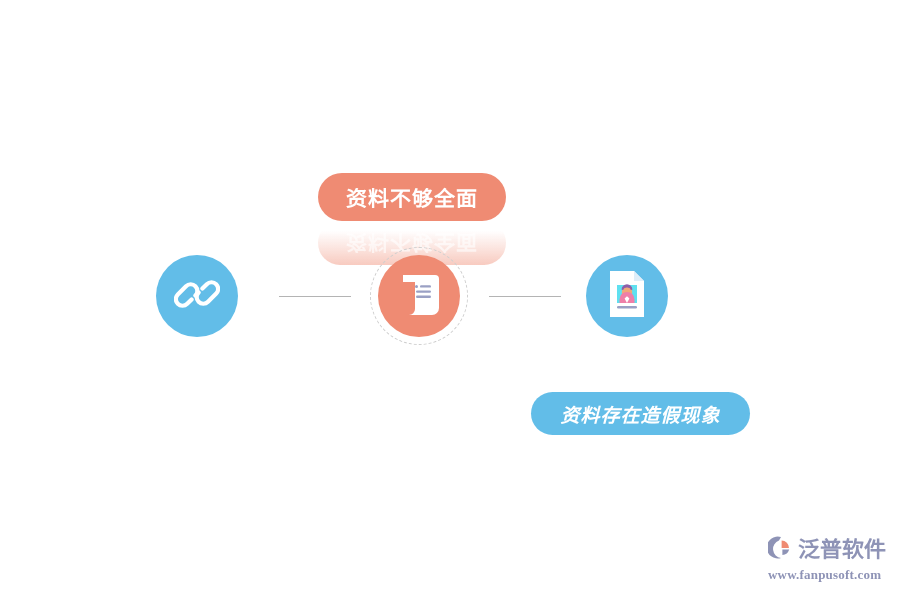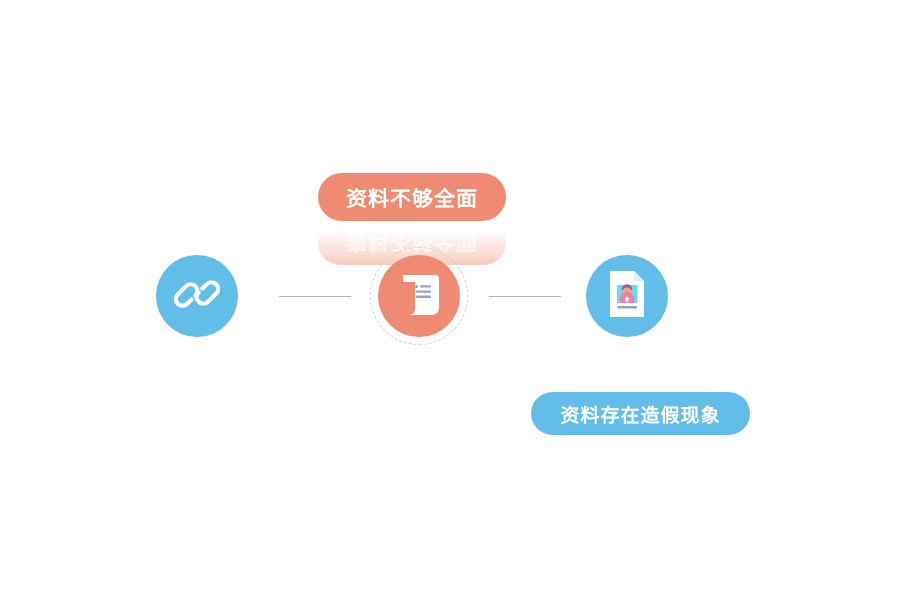--- a/index.html
+++ b/index.html
@@ -78,20 +78,21 @@
     font-size: 19px;
   }
 
   .pill-right {
     left: 531px;
     top: 392px;
     width: 219px;
     height: 43px;
     background: #62bde8;
     font-size: 19px;
+    font-style: italic;
   }
 
   
   .node {
     position: absolute;
     width: 82px;
     height: 82px;
     border-radius: 50%;
     display: flex;
     align-items: center;
@@ -216,14 +217,27 @@
         <rect x="10" y="37" width="20" height="2.6" rx="1.3" fill="#9aa0c4"></rect>
       </svg>
     </span>
   </div>
 
 
   <div class="pill pill-right">
     <span>资料存在造假现象</span>
   </div>
 
+  <div class="watermark">
+    <div class="wm-row">
+      <span>
+        <svg width="26" height="25" viewBox="0 0 26 25" aria-hidden="true">
+          <path d="M13 2 a11 11 0 1 0 0 21 a9 9 0 0 1 -2 -17.4 z" fill="#8e93b6"></path>
+          <path d="M13.6 5.4 a7.6 7.6 0 0 1 7.4 7.6 h-7.4 z" fill="#ef8b73"></path>
+          <path d="M14.4 14.6 h6.8 a7.6 7.6 0 0 1 -6.8 5.4 z" fill="#8e93b6"></path>
+        </svg>
+      </span>
+      <span class="wm-brand">泛普软件</span>
+    </div>
+    <div class="wm-url">www.fanpusoft.com</div>
+  </div>
 
 </div>
 
 </body></html>

